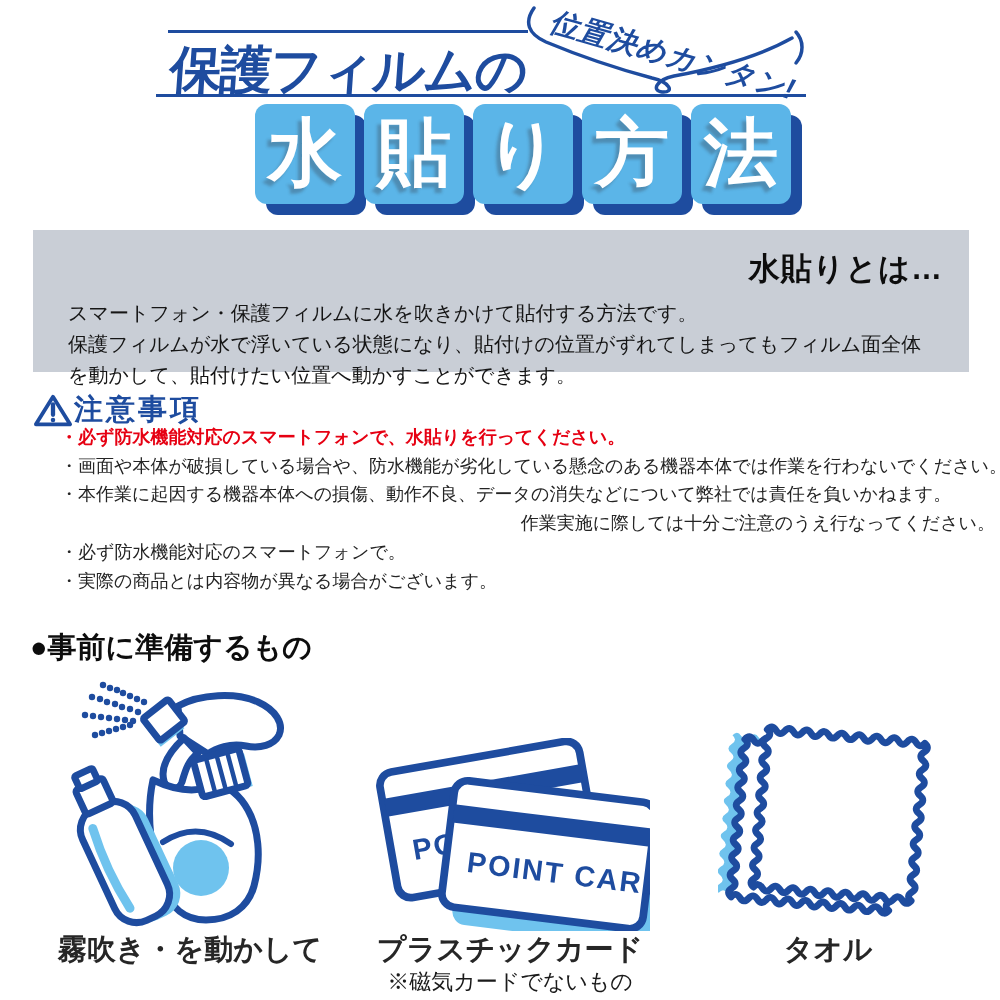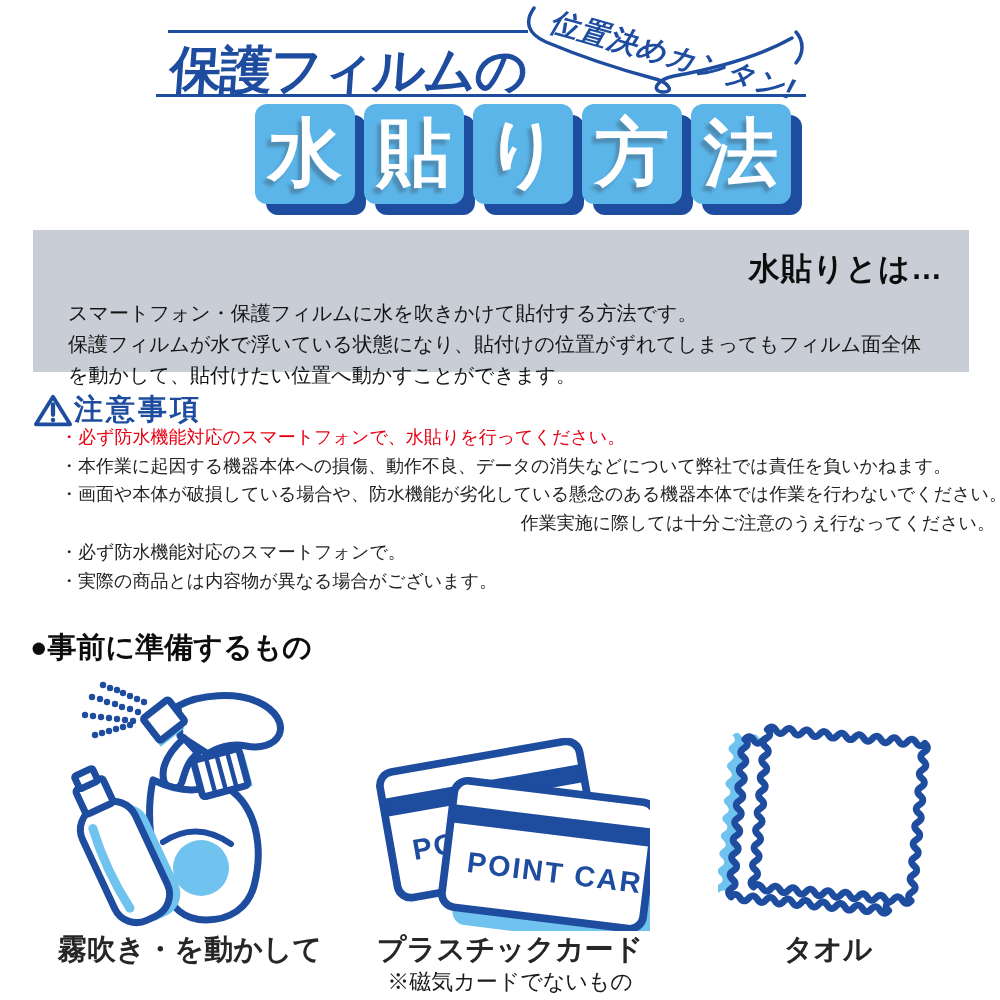--- a/index.html
+++ b/index.html
@@ -31,21 +31,21 @@
   .about{position:absolute;left:33px;top:230px;width:936px;height:142px;background:var(--graybox);
          box-sizing:border-box;padding:10px 18px;}
   .about .head{margin:8px;font-size:31px;font-weight:bold;color:#0d0d0d;letter-spacing:1px;text-align:right;}
   .about .body{margin:6px 0 0 17px;font-size:20px;line-height:31px;color:#151515;white-space:nowrap;}
 
   
   .caution-head{position:absolute;left:32px;top:390px;display:flex;align-items:flex-end;}
   .caution-head .txt{font-size:29px;font-weight:bold;color:var(--blue);letter-spacing:3px;}
   .caution-list{position:absolute;left:60px;top:423px;width:935px;font-size:18px;line-height:28.7px;
                 color:#242424;white-space:nowrap;}
-  .item-red{color:var(--red);font-weight:normal;}
+  .item-red{color:var(--red);font-weight:bold;}
   .item-indent{padding-left:15px;text-align:right;}
 
   
   .prepare-head{position:absolute;left:30px;top:628px;font-size:29px;font-weight:bold;color:#0d0d0d;}
   .illus{position:absolute;}
   .item-label{position:absolute;text-align:center;font-size:29px;font-weight:bold;color:#262626;white-space:nowrap;}
   .item-note{position:absolute;text-align:center;font-size:22px;color:#1a1a1a;white-space:nowrap;}
 
   svg text{font-family:"Liberation Sans",sans-serif;}
 </style>
@@ -84,22 +84,22 @@
   <div class="caution-head">
     <svg width="42" height="38" viewBox="0 0 44 40">
       <polygon points="22,5 40,34 4,34" fill="none" stroke="#1e4c9f" stroke-width="4" stroke-linejoin="round"></polygon>
       <line x1="22" y1="13" x2="22" y2="24" stroke="#1e4c9f" stroke-width="4.5" stroke-linecap="round"></line>
       <circle cx="22" cy="29.5" r="2.4" fill="#1e4c9f"></circle>
     </svg>
     <span class="txt">注意事項</span>
   </div>
   <div class="caution-list">
     <div class="item-red">・必ず防水機能対応のスマートフォンで、水貼りを行ってください。</div>
+    <div>・画面や本体が破損している場合や、防水機能が劣化している懸念のある機器本体では作業を行わないでください。</div>
     <div>・本作業に起因する機器本体への損傷、動作不良、データの消失などについて弊社では責任を負いかねます。</div>
-    <div>・画面や本体が破損している場合や、防水機能が劣化している懸念のある機器本体では作業を行わないでください。</div>
     <div class="item-indent">作業実施に際しては十分ご注意のうえ行なってください。</div>
     <div>・必ず防水機能対応のスマートフォンで。</div>
     <div>・実際の商品とは内容物が異なる場合がございます。</div>
   </div>
 
   <div class="prepare-head">●事前に準備するもの</div>
 
   <svg class="illus" style="left:60px;top:672px;" width="280" height="268" viewBox="0 0 280 268">
     <g fill="#1e4c9f">
       <circle cx="43" cy="13" r="3.2"></circle>

